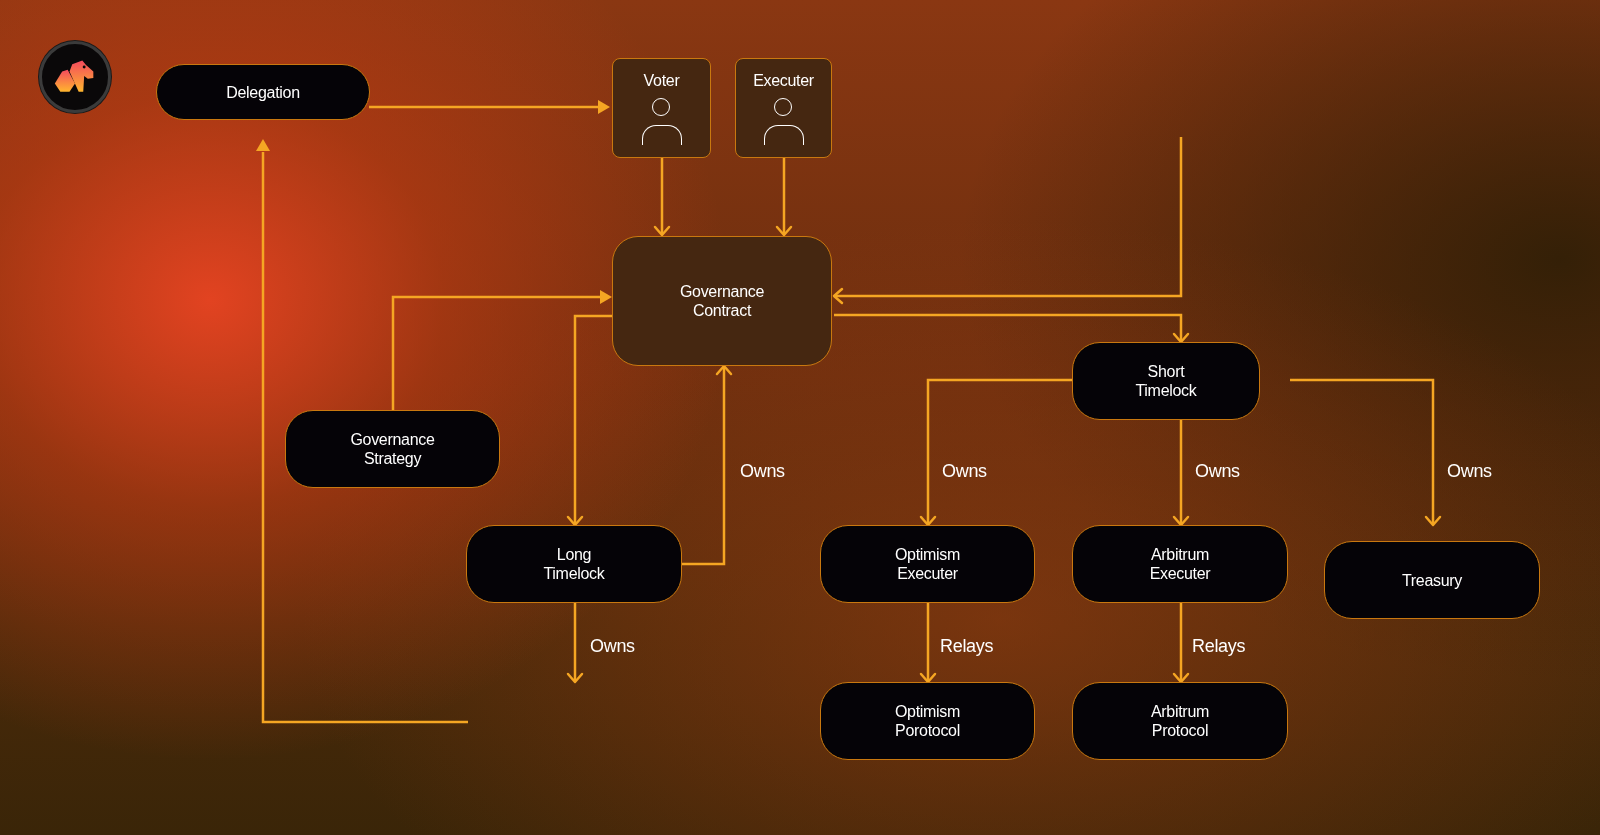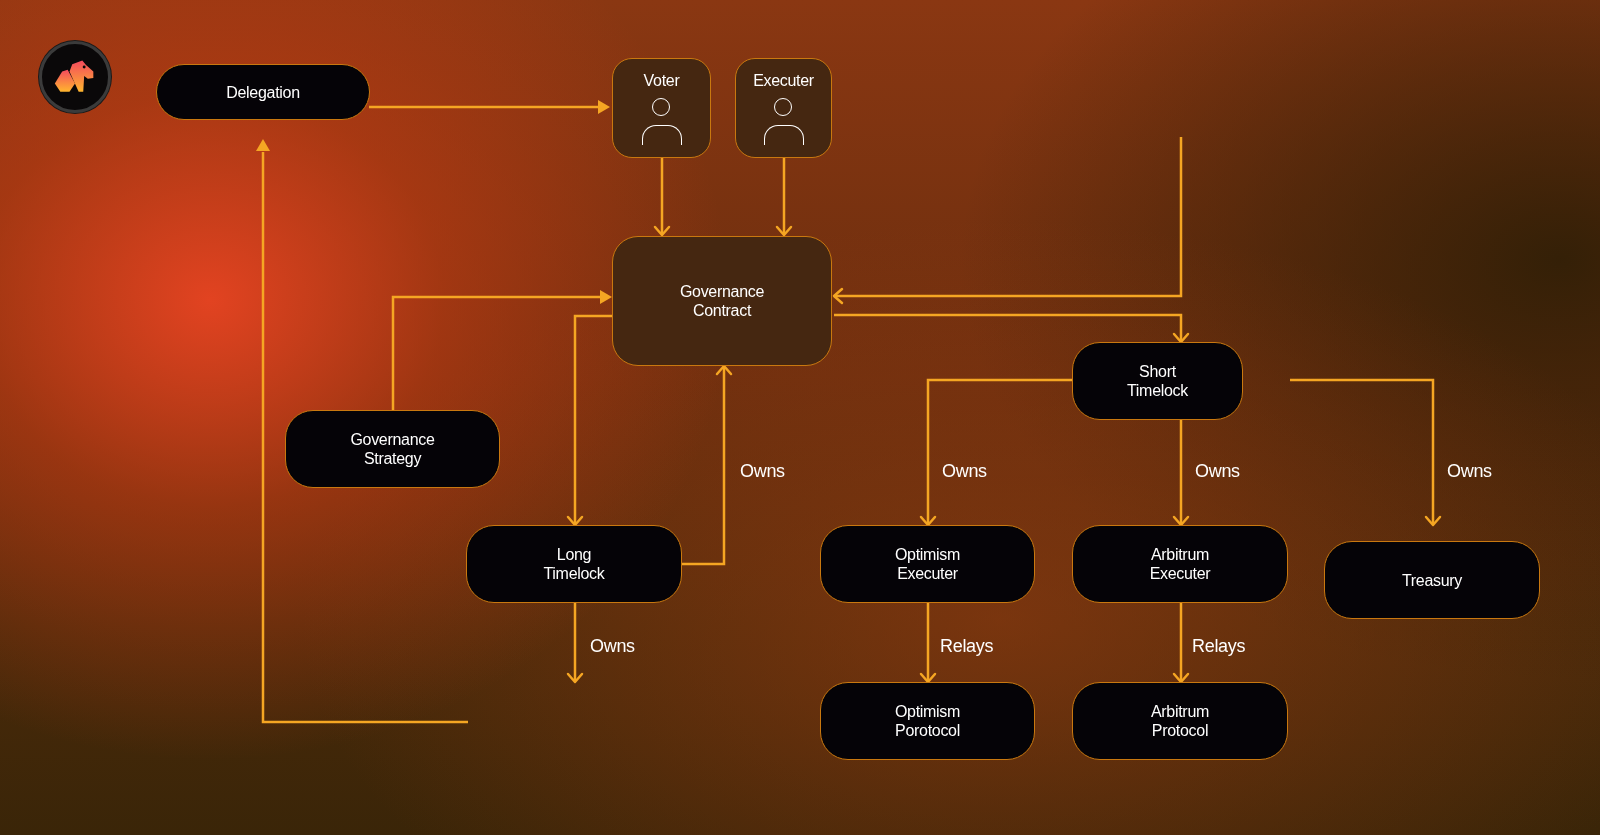--- a/index.html
+++ b/index.html
@@ -19,21 +19,21 @@
   .ahead-fill { fill: #f5a623; stroke: none; }
 
   .node {
     position: absolute; box-sizing: border-box;
     background: #050307; border: 1.5px solid #c9780f;
     color: #ffffff; display: flex; align-items: center; justify-content: center;
     text-align: center; font-size: 16px; line-height: 19px; letter-spacing: -0.3px;
     border-radius: 28px; cursor: pointer;
   }
   .node.pill { border-radius: 28px; }
-  .node.brown { background: #452711; border-radius: 20px; }
+  .node.brown { background: #452711; border-radius: 8px; }
   .node.dashed { background: #452711; border: 1.5px dashed #c9780f; border-radius: 28px; }
   .node .label { white-space: pre-line; }
 
   .actor { flex-direction: column; justify-content: flex-start; padding-top: 12px; }
   .actor .label { margin-bottom: 8px; }
   .person { width: 40px; height: 48px; position: relative; }
   .person .head { position: absolute; left: 10px; top: 0; width: 18px; height: 18px; border: 1.5px solid #fff; border-radius: 50%; box-sizing: border-box; }
   .person .body { position: absolute; left: 0; top: 27px; width: 40px; height: 20px; border: 1.5px solid #fff; border-bottom: none; border-radius: 14px 14px 0 0; box-sizing: border-box; }
 
   .edge-label { position: absolute; color: #ffffff; font-size: 18px; letter-spacing: -0.3px; }
@@ -137,21 +137,21 @@
   <div class="node brown" style="left:612px; top:236px; width:220px; height:130px; border-radius:26px;">
     <span class="label">Governance
 Contract</span>
   </div>
 
   <div class="node pill" style="left:285px; top:410px; width:215px; height:78px;">
     <span class="label">Governance
 Strategy</span>
   </div>
 
-  <div class="node pill" style="left:1072px; top:342px; width:171px; height:78px;">
+  <div class="node pill" style="left:1072px; top:342px; width:188px; height:78px;">
     <span class="label">Short
 Timelock</span>
   </div>
 
   <div class="node pill" style="left:466px; top:525px; width:216px; height:78px;">
     <span class="label">Long
 Timelock</span>
   </div>
 
   <div class="node pill" style="left:820px; top:525px; width:215px; height:78px;">

